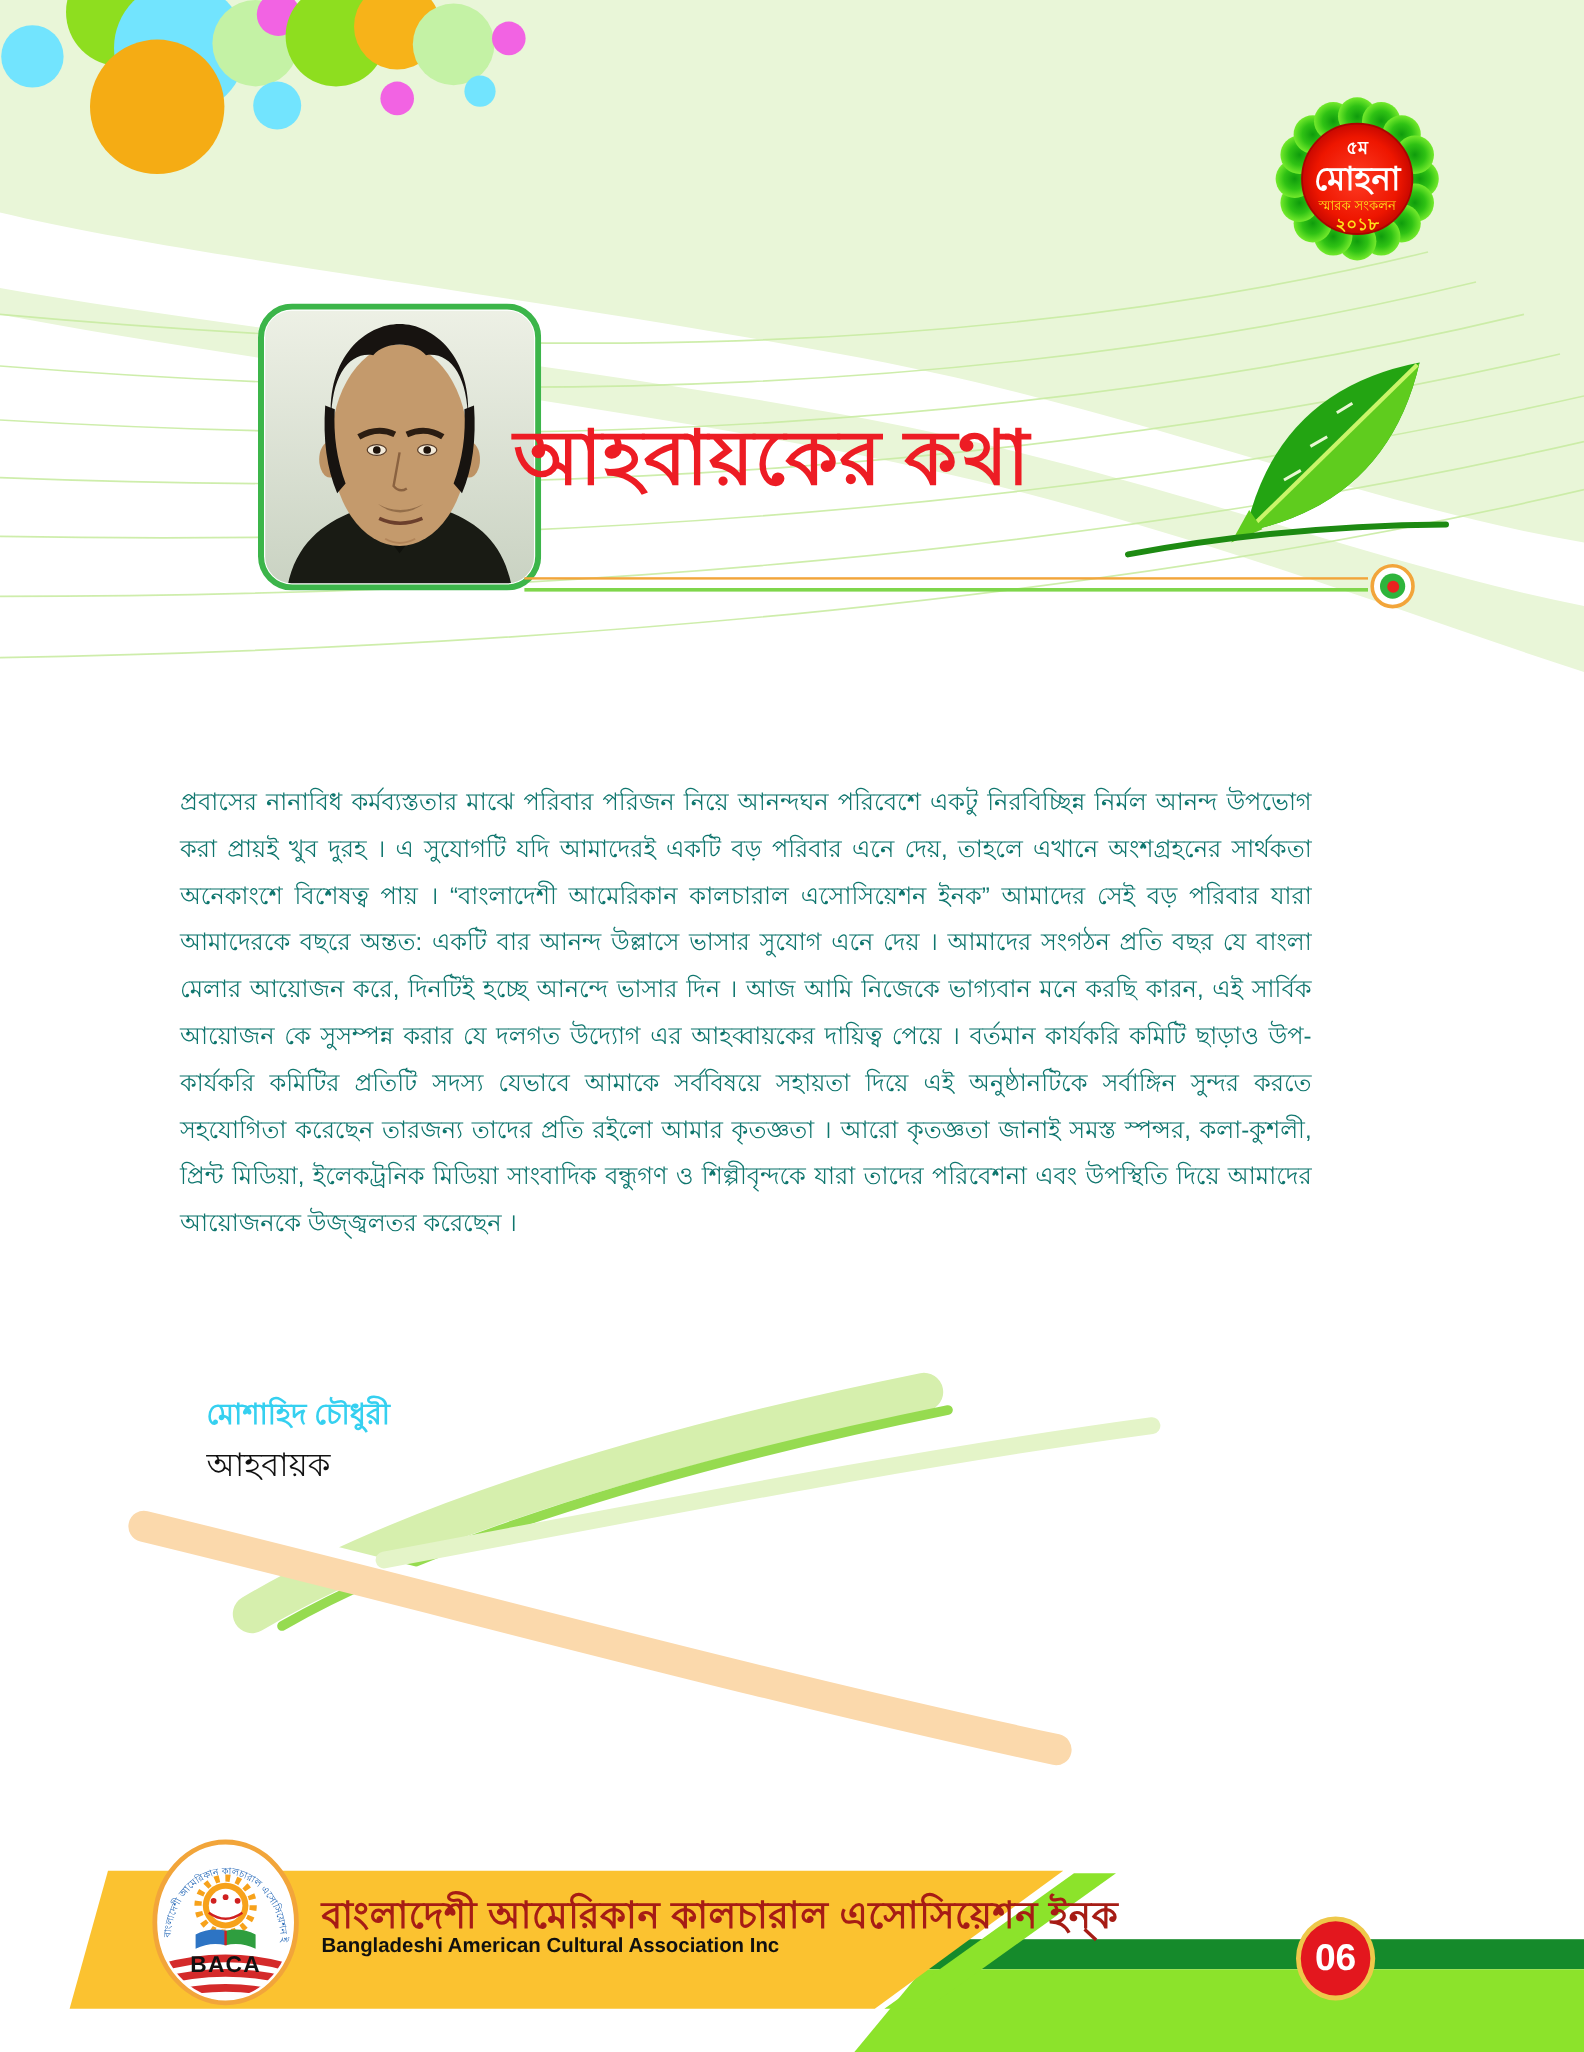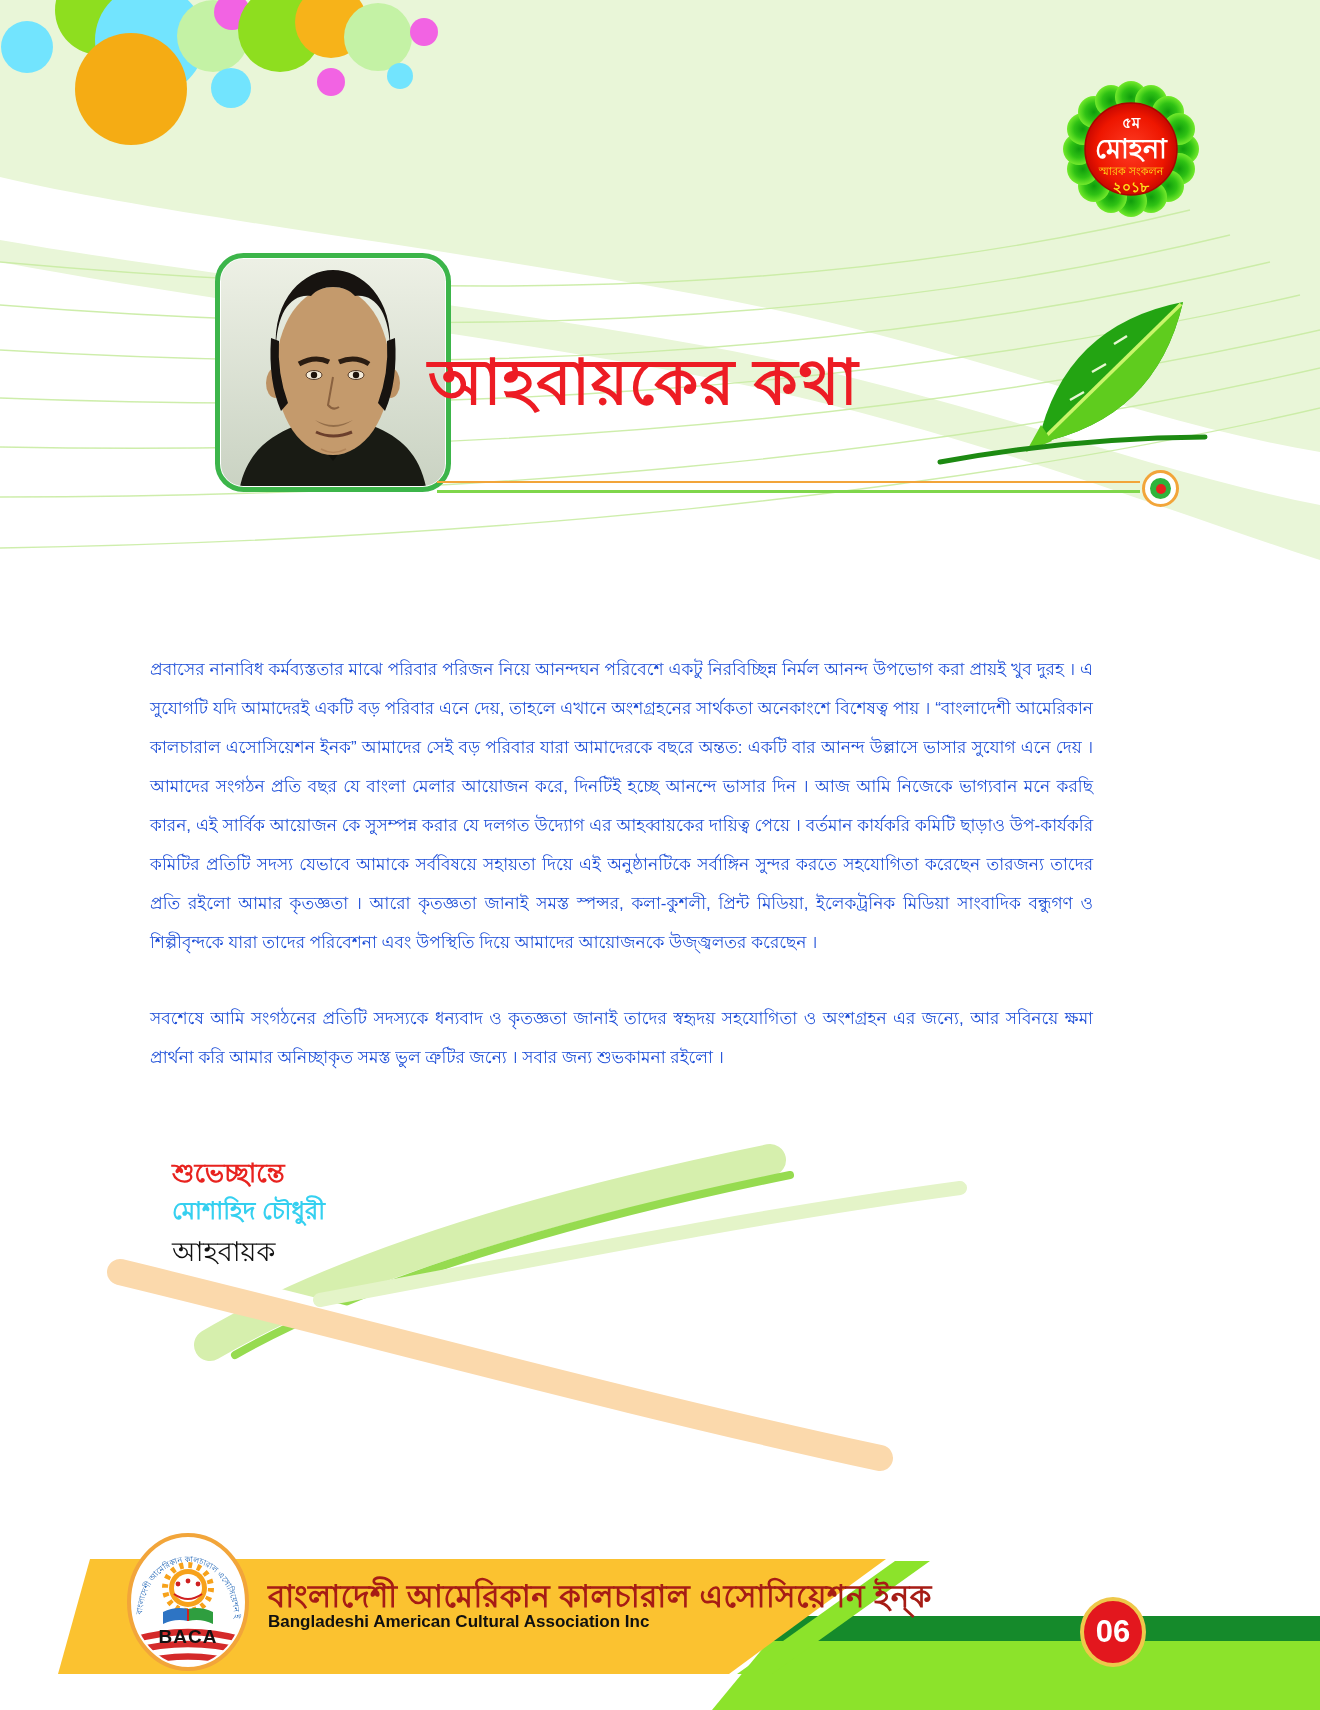--- a/index.html
+++ b/index.html
@@ -15,21 +15,21 @@
               color:#ed1c24;letter-spacing:1px;line-height:1.1;}
   
   .rule-top{left:437px;top:481px;width:703px;height:2px;background:#f2a53a;}
   .rule-bottom{left:437px;top:490px;width:703px;height:3px;background:#7fd64b;}
   .bullseye{left:1142px;top:470px;width:31px;height:31px;border-radius:50%;
             border:3px solid #f2a53a;background:#ffffff;display:flex;align-items:center;justify-content:center;}
   .bullseye-green{width:21px;height:21px;border-radius:50%;background:#2eb43c;
             display:flex;align-items:center;justify-content:center;}
   .bullseye-red{width:10px;height:10px;border-radius:50%;background:#e8231f;}
   
-  .article{left:150px;top:650px;width:943px;color:#1d4ed8;font-size:17px;line-height:39px;
+  .article{left:150px;top:650px;width:943px;color:#0f766e;font-size:20px;line-height:39px;
            text-align:justify;}
   .article p{margin:0;}
   .article p + p{margin-top:37px;}
   
   .signature{left:172px;top:1158px;width:420px;}
   .sig-greeting{color:#e8231f;font-size:26px;font-weight:bold;line-height:1.2;}
   .sig-name{color:#35d0f0;font-size:24px;font-weight:bold;line-height:1.2;margin-top:8px;}
   .sig-designation{color:#111111;font-size:27px;line-height:1.2;margin-top:10px;}
   
   .footer-bn{left:268px;top:1572px;font-size:31px;font-weight:bold;color:#a61c15;letter-spacing:.5px;}
@@ -187,25 +187,23 @@
   <div class="abs rule-top"></div>
   <div class="abs rule-bottom"></div>
   <div class="abs bullseye">
     <div class="bullseye-green">
         <div class="bullseye-red"></div>
       </div>
   </div>
 
   <div class="abs article">
     <p>প্রবাসের নানাবিধ কর্মব্যস্ততার মাঝে পরিবার পরিজন নিয়ে আনন্দঘন পরিবেশে একটু নিরবিচ্ছিন্ন নির্মল আনন্দ উপভোগ করা প্রায়ই খুব দুরহ । এ সুযোগটি যদি আমাদেরই একটি বড় পরিবার এনে দেয়, তাহলে এখানে অংশগ্রহনের সার্থকতা অনেকাংশে বিশেষত্ব পায় । “বাংলাদেশী আমেরিকান কালচারাল এসোসিয়েশন  ইনক” আমাদের সেই বড় পরিবার যারা আমাদেরকে বছরে অন্তত: একটি বার আনন্দ উল্লাসে ভাসার সুযোগ এনে দেয় । আমাদের সংগঠন প্রতি বছর যে বাংলা মেলার আয়োজন করে, দিনটিই হচ্ছে আনন্দে ভাসার দিন । আজ আমি নিজেকে ভাগ্যবান মনে করছি কারন, এই সার্বিক আয়োজন কে সুসম্পন্ন করার যে দলগত উদ্যোগ এর আহব্বায়কের দায়িত্ব পেয়ে । বর্তমান কার্যকরি কমিটি ছাড়াও উপ-কার্যকরি কমিটির প্রতিটি সদস্য যেভাবে আমাকে সর্ববিষয়ে সহায়তা দিয়ে এই অনুষ্ঠানটিকে সর্বাঙ্গিন সুন্দর করতে সহযোগিতা করেছেন তারজন্য তাদের প্রতি রইলো আমার কৃতজ্ঞতা । আরো কৃতজ্ঞতা জানাই সমস্ত স্পন্সর, কলা-কুশলী,  প্রিন্ট মিডিয়া, ইলেকট্রনিক মিডিয়া সাংবাদিক বন্ধুগণ ও শিল্পীবৃন্দকে যারা তাদের পরিবেশনা এবং উপস্থিতি দিয়ে আমাদের আয়োজনকে উজ্জ্বলতর করেছেন ।</p>
-    <p>সবশেষে আমি সংগঠনের প্রতিটি সদস্যকে ধন্যবাদ ও কৃতজ্ঞতা জানাই তাদের স্বহৃদয় সহযোগিতা ও অংশগ্রহন এর জন্যে, আর সবিনয়ে ক্ষমা প্রার্থনা করি আমার অনিচ্ছাকৃত সমস্ত ভুল ত্রুটির জন্যে । সবার জন্য শুভকামনা রইলো ।</p>
   </div>
 
   <div class="abs signature">
-    <div class="sig-greeting">শুভেচ্ছান্তে</div>
     <div class="sig-name">মোশাহিদ চৌধুরী</div>
     <div class="sig-designation">আহবায়ক</div>
   </div>
 
   <div class="abs footer-bn">বাংলাদেশী আমেরিকান কালচারাল এসোসিয়েশন ইন্ক</div>
   <div class="abs footer-en">Bangladeshi American Cultural Association Inc</div>
 
   <svg class="abs logo-svg" width="126" height="140" viewBox="0 0 126 140">
     <defs>
       <clipPath id="logoClip">

